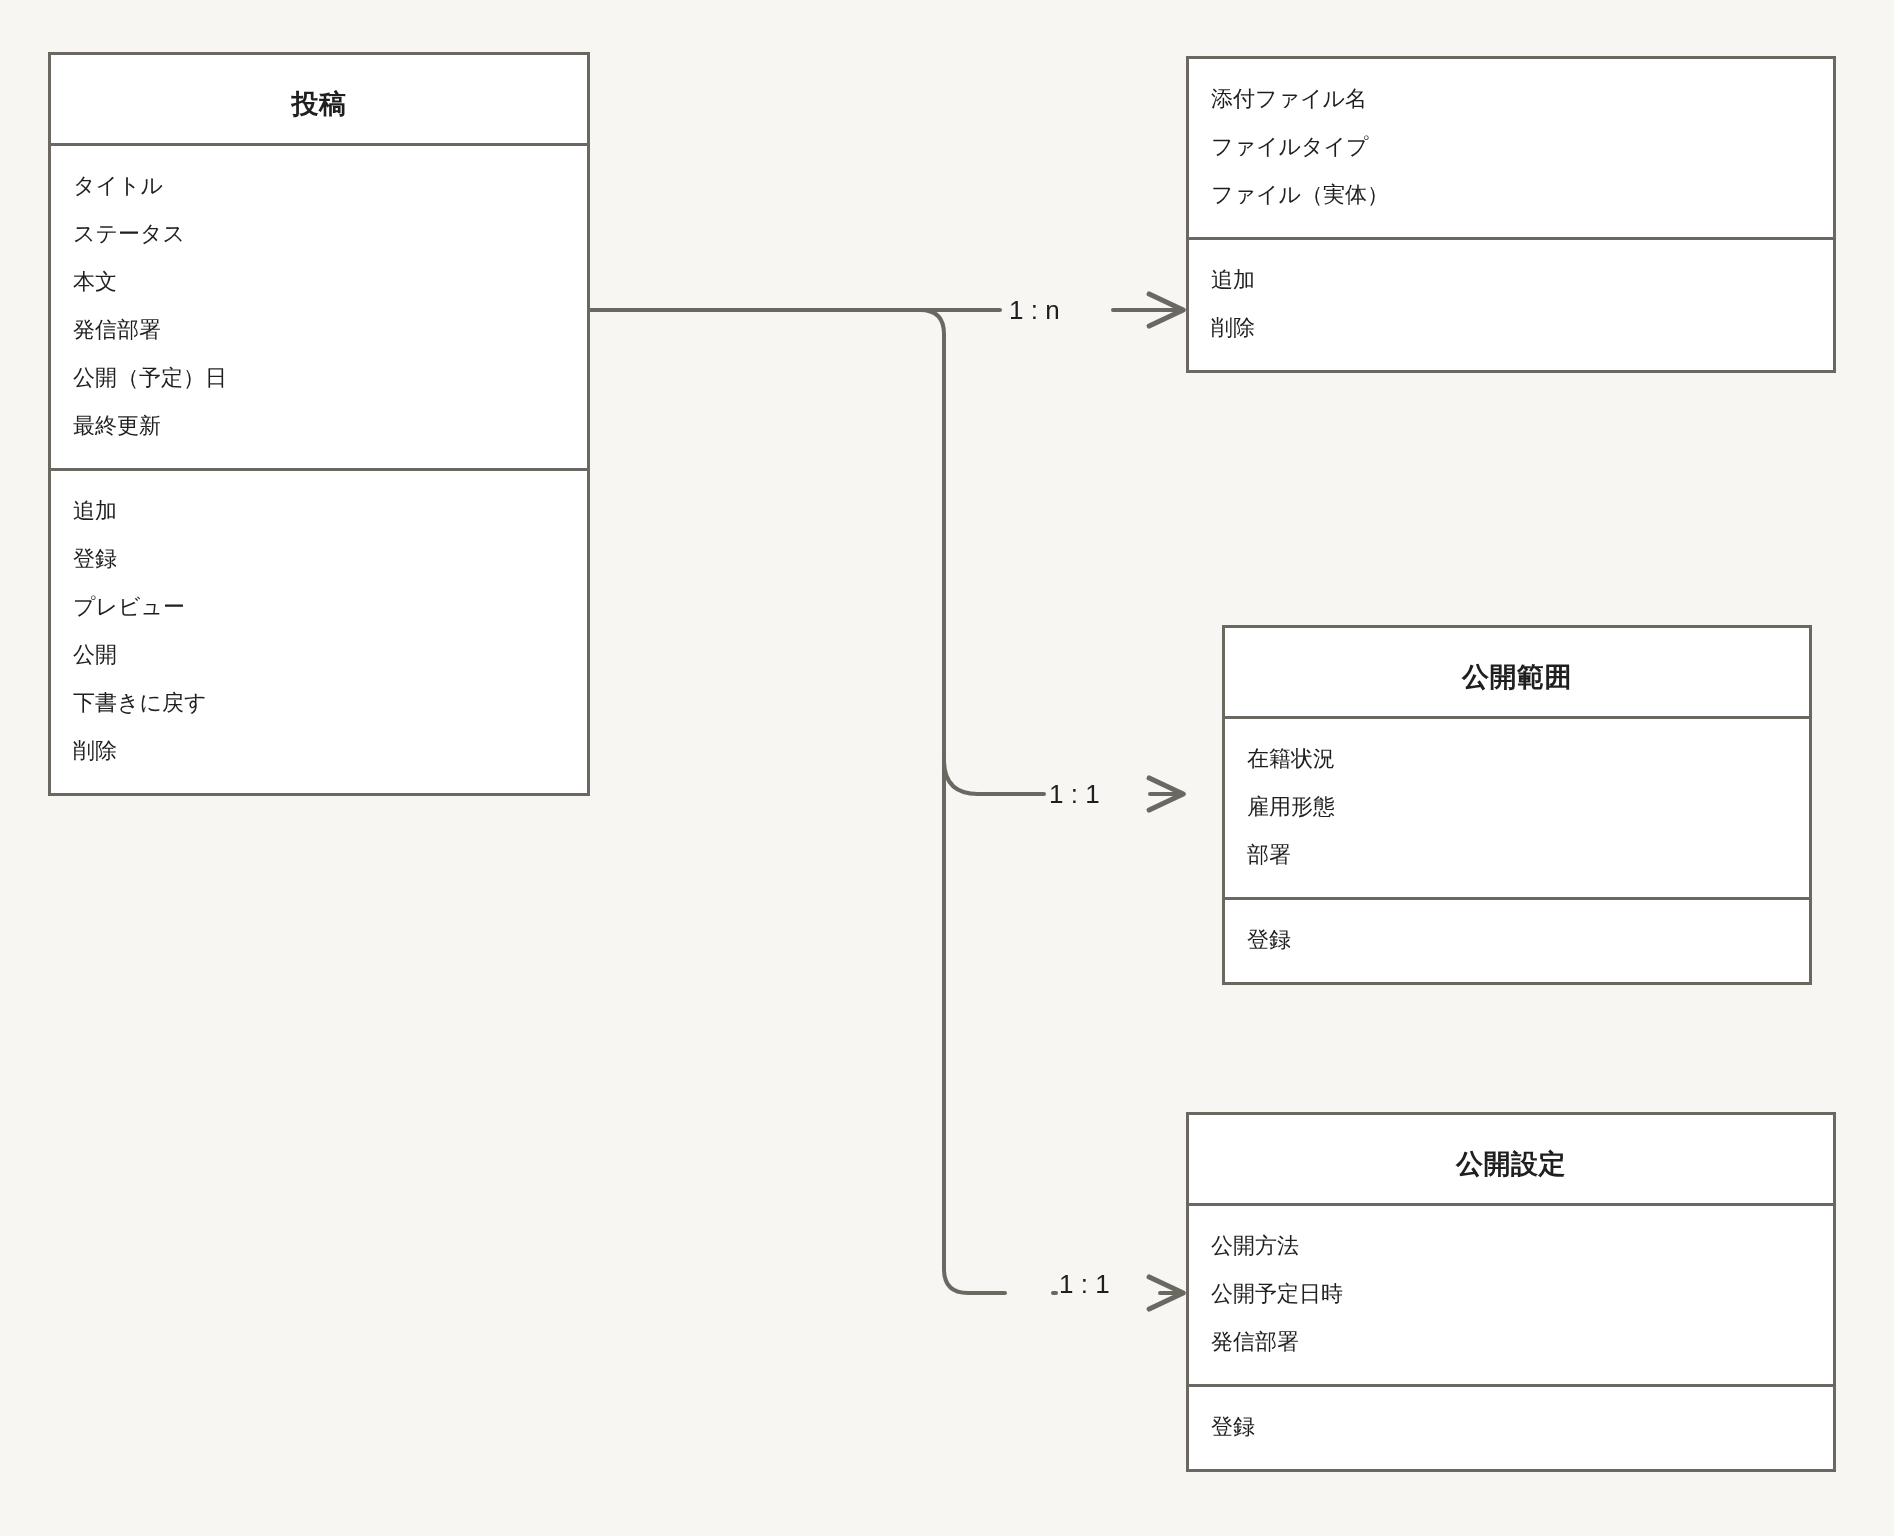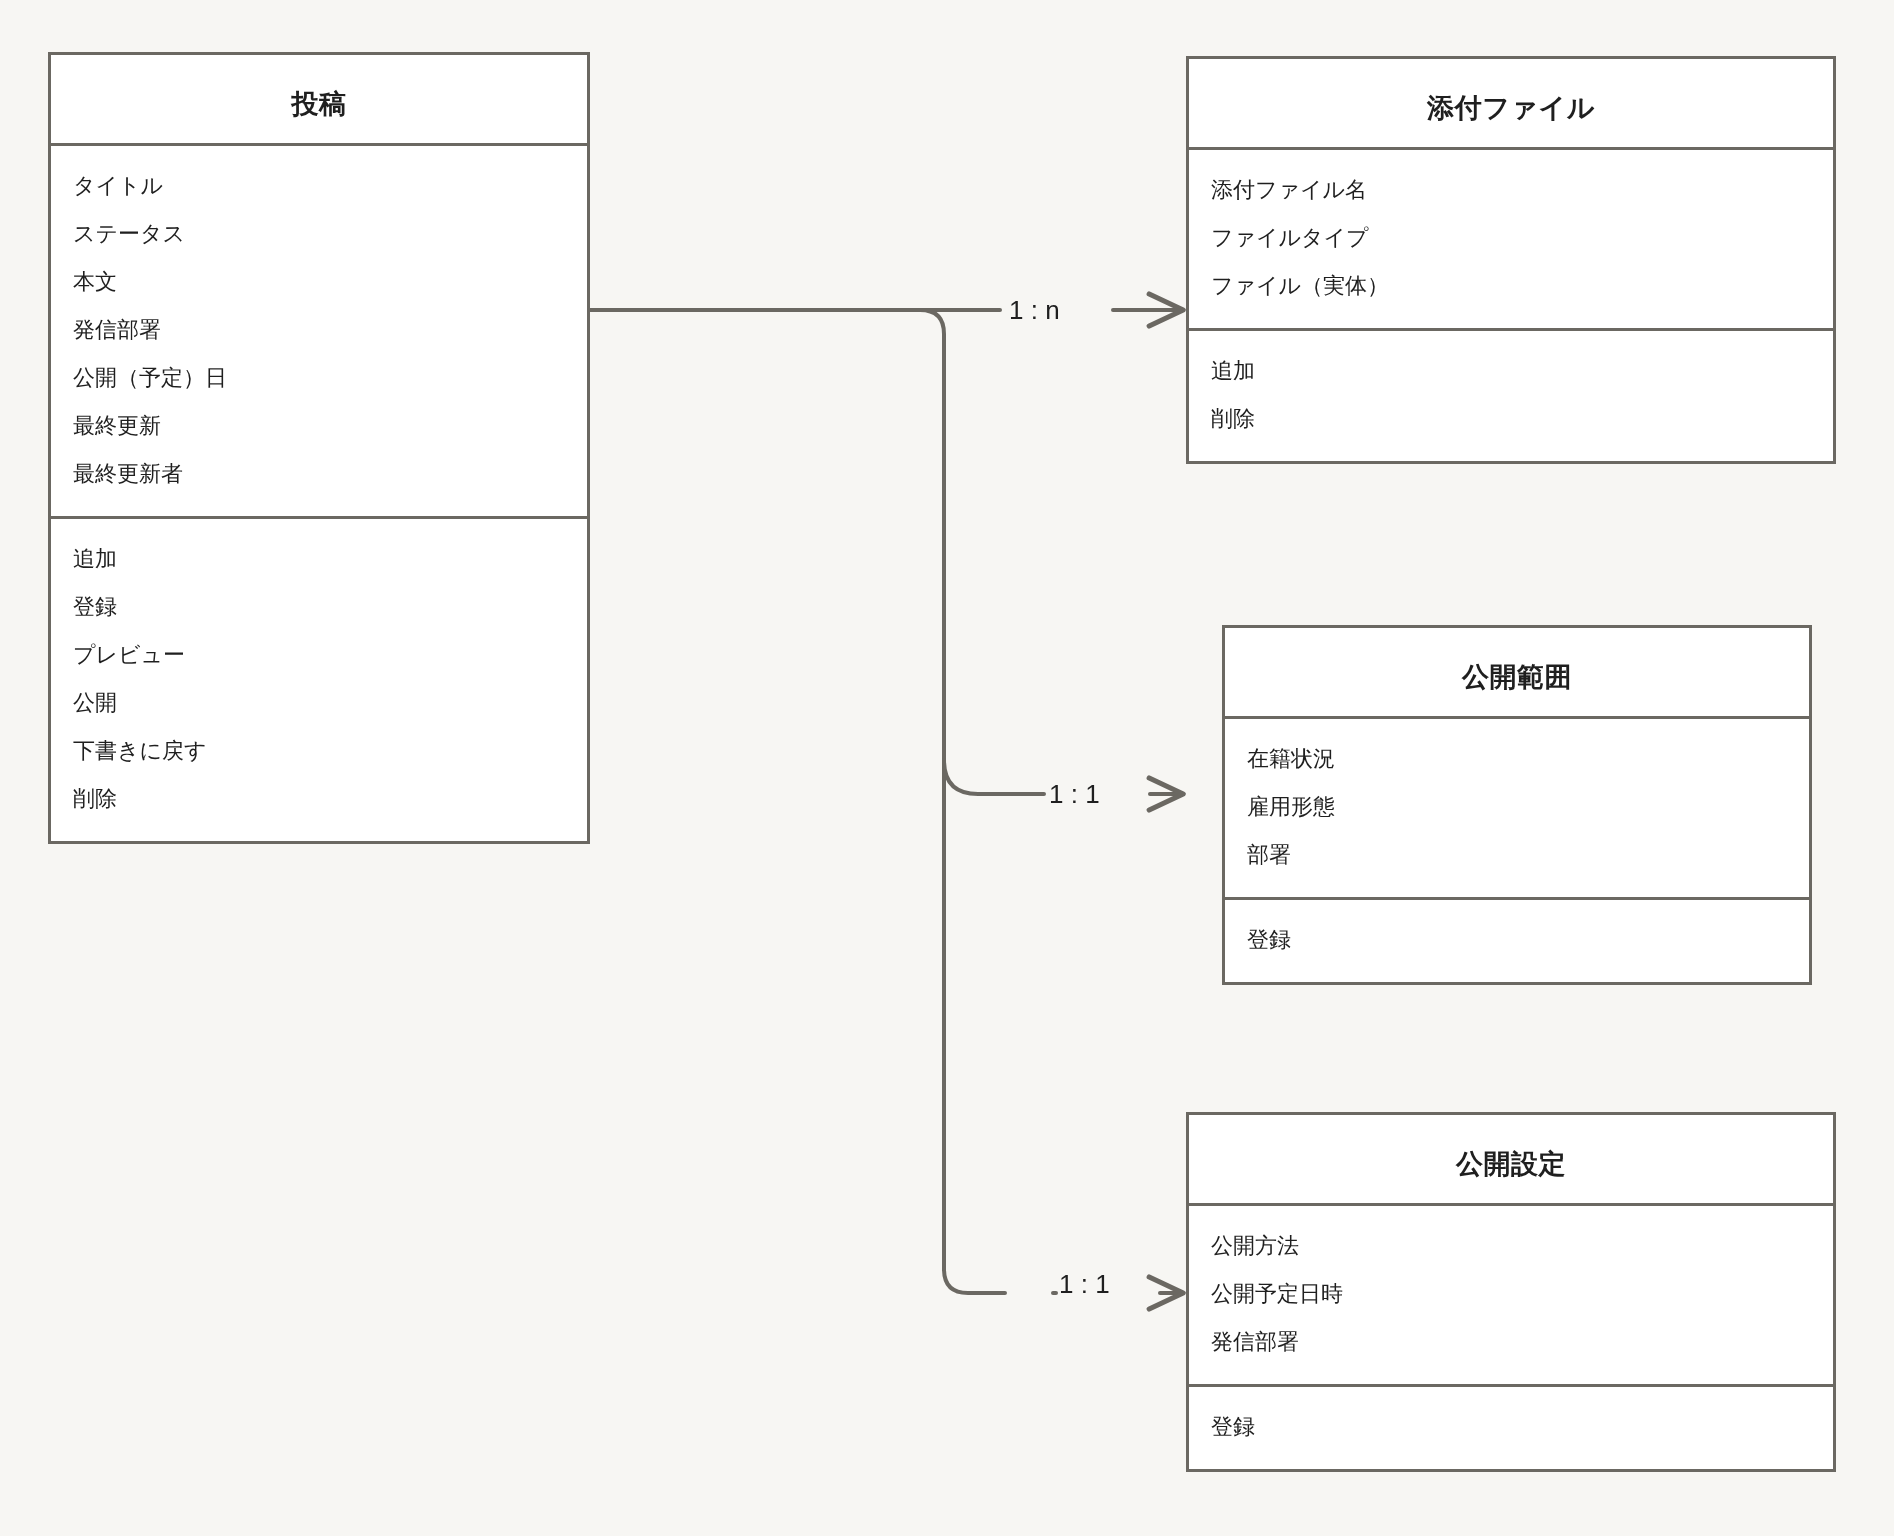--- a/index.html
+++ b/index.html
@@ -108,34 +108,32 @@
 
   <div class="uml-box" id="box-post">
     <div class="uml-title">投稿</div>
     <div class="uml-section">
       <div class="uml-row">タイトル</div>
       <div class="uml-row">ステータス</div>
       <div class="uml-row">本文</div>
       <div class="uml-row">発信部署</div>
       <div class="uml-row">公開（予定）日</div>
       <div class="uml-row">最終更新</div>
-      <div class="uml-row">最終更新者</div>
     </div>
     <div class="uml-section">
       <div class="uml-row">追加</div>
       <div class="uml-row">登録</div>
       <div class="uml-row">プレビュー</div>
       <div class="uml-row">公開</div>
       <div class="uml-row">下書きに戻す</div>
       <div class="uml-row">削除</div>
     </div>
   </div>
 
   <div class="uml-box" id="box-attachment">
-    <div class="uml-title">添付ファイル</div>
     <div class="uml-section">
       <div class="uml-row">添付ファイル名</div>
       <div class="uml-row">ファイルタイプ</div>
       <div class="uml-row">ファイル（実体）</div>
     </div>
     <div class="uml-section">
       <div class="uml-row">追加</div>
       <div class="uml-row">削除</div>
     </div>
   </div>

